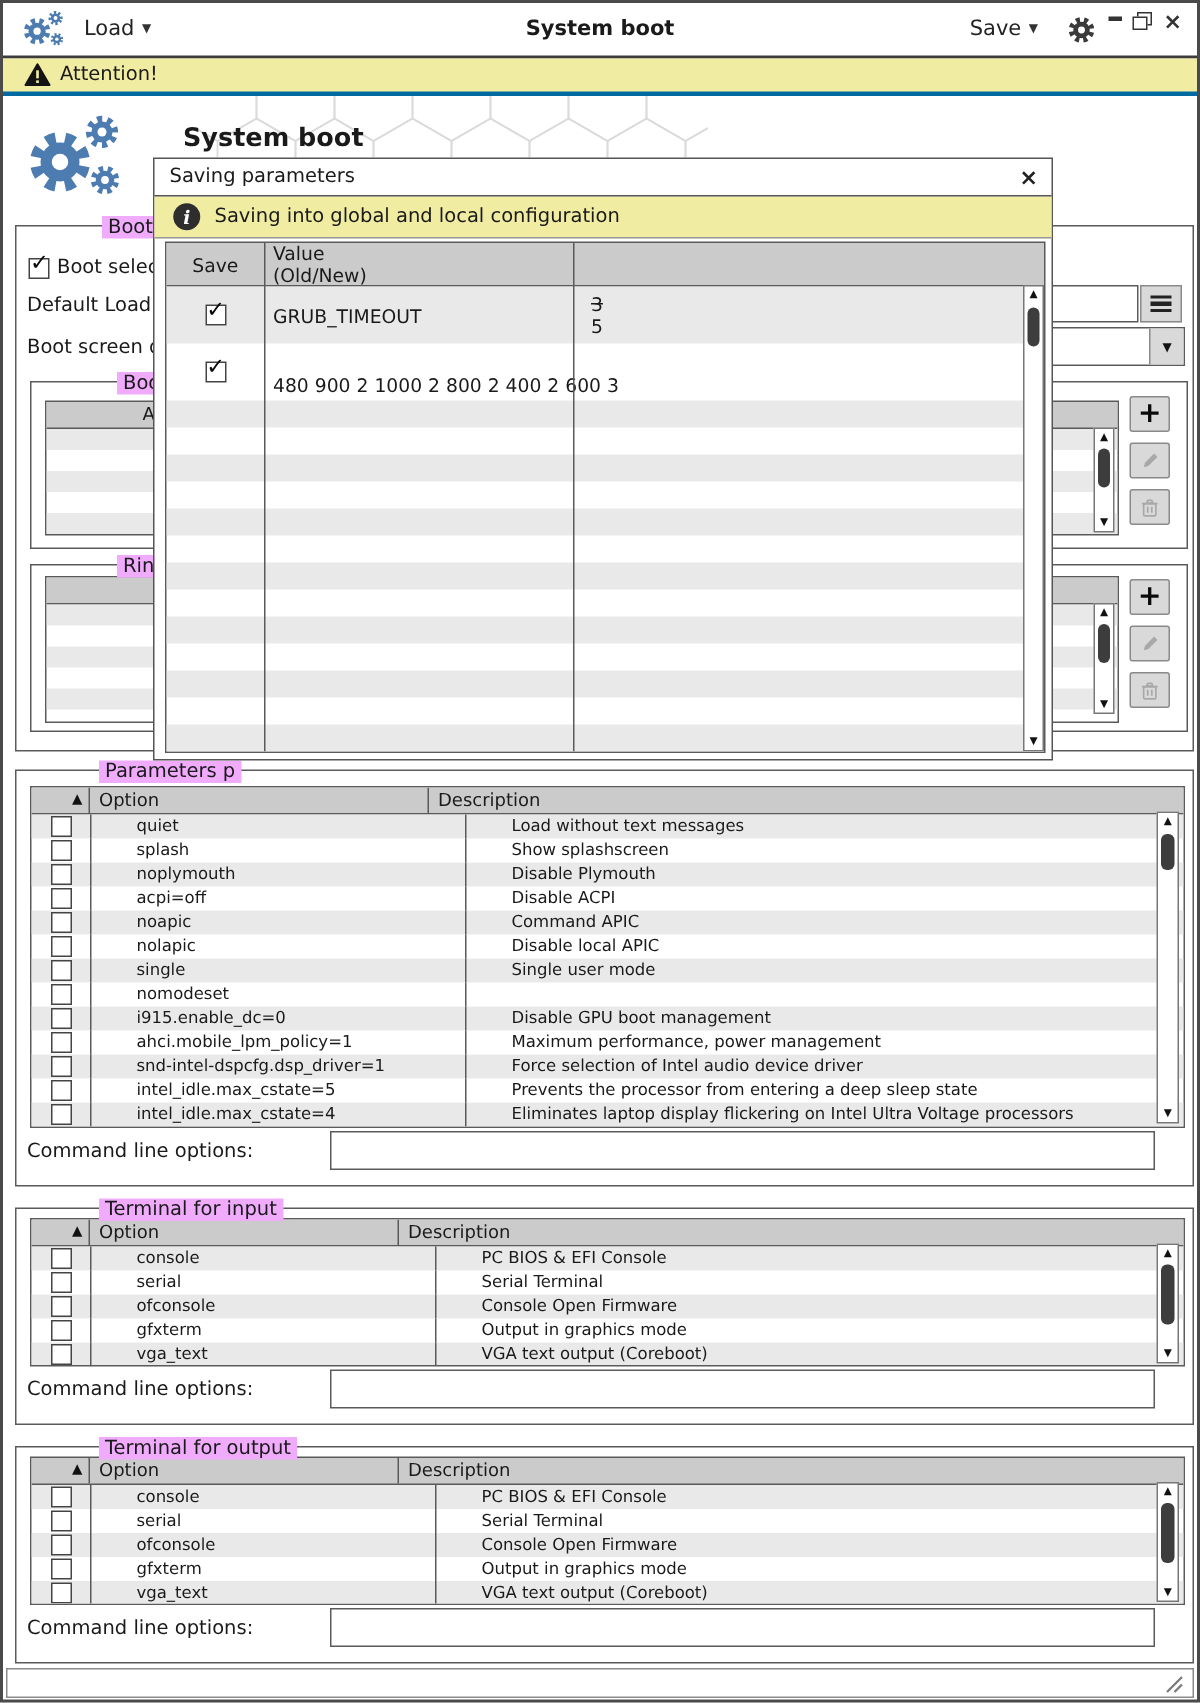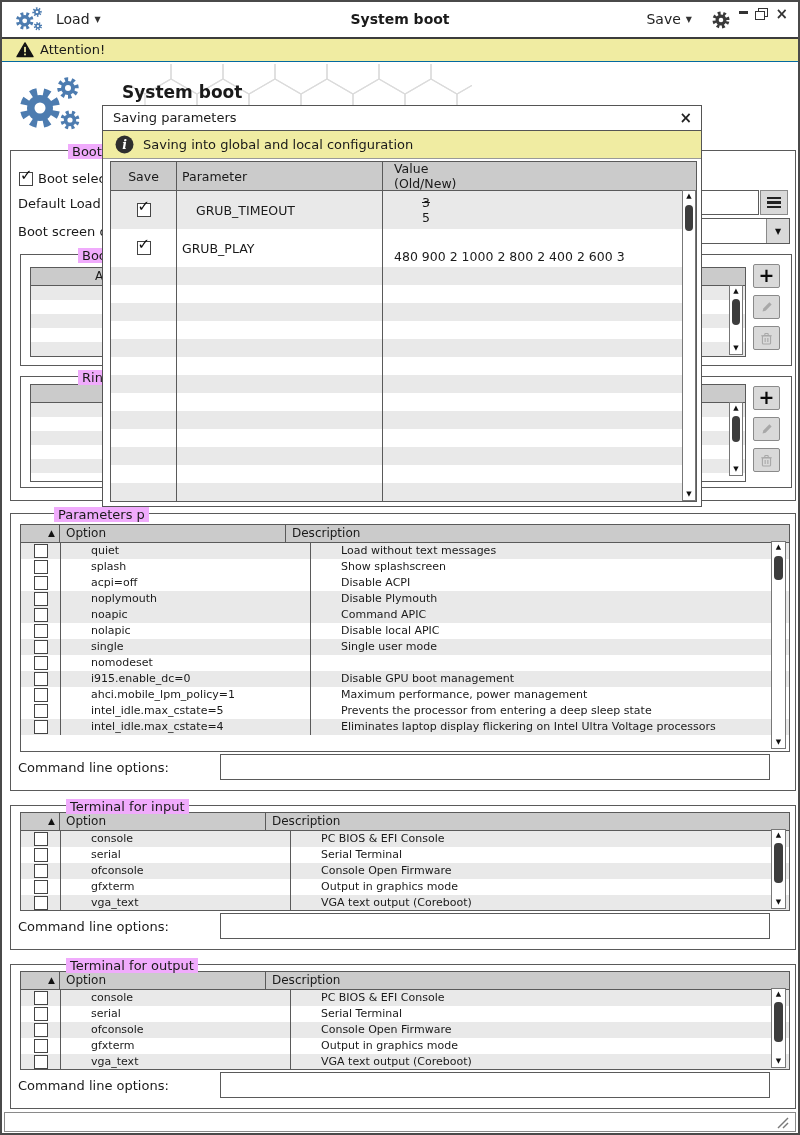--- a/index.html
+++ b/index.html
@@ -11,21 +11,21 @@
   .menu-btn{position:absolute;top:9px;font-size:14px;color:#222;cursor:default;white-space:nowrap;}
   .dd-arrow{font-size:8px;vertical-align:2px;margin-left:5px;color:#333;}
   .wtitle{position:absolute;left:0;right:0;top:9px;text-align:center;font-size:14px;font-weight:bold;}
   .winctl{position:absolute;right:10px;top:6px;display:flex;align-items:flex-start;gap:7px;}
   .mini{width:9px;height:3px;background:#333;margin-top:3px;}
   .maxi{position:relative;width:13px;height:12px;}
   .maxi .b1{position:absolute;left:3px;top:0;width:8px;height:7px;border:1.6px solid #333;background:#fff;}
   .maxi .b2{position:absolute;left:0;top:3px;width:8px;height:7px;border:1.6px solid #333;background:#fff;}
   .xbtn{font-size:15px;line-height:13px;color:#333;font-weight:bold;}
   
-  .attention{position:absolute;left:0;right:0;top:37px;height:22px;background:#f0eca2;border-bottom:1px solid #0369a1;font-size:13px;}
+  .attention{position:absolute;left:0;right:0;top:37px;height:22px;background:#f0eca2;border-bottom:3px solid #0369a1;font-size:13px;}
   
   .fset{position:absolute;border:1px solid #5a5a5a;}
   .legend{position:absolute;background:#f0abfc;padding:0 4px;font-size:13px;white-space:nowrap;z-index:1;margin-left:48px;}
   .lbl{position:absolute;font-size:13px;white-space:nowrap;}
   
   .tbl{position:absolute;border:1px solid #5a5a5a;background:#fff;overflow:hidden;}
   .thead{display:flex;height:17px;line-height:17px;background:#cbcbcb;border-bottom:1px solid #5a5a5a;font-size:12px;}
   .trow{display:flex;height:16px;line-height:16px;font-size:11px;gap:24px;}
   .trow.odd{background:#e9e9e9;}
   .c-cb{width:39px;border-right:1px solid #5a5a5a;display:flex;align-items:center;justify-content:center;flex:none;}
@@ -57,21 +57,21 @@
          box-sizing:border-box;z-index:5;}
   .mtitle{position:relative;height:24px;line-height:24px;border-bottom:1px solid #555;font-size:13px;padding-left:10px;}
   .mclose{position:absolute;right:9px;top:0;font-size:15px;font-weight:bold;color:#222;}
   .minfo{height:27px;background:#f0eca2;border-bottom:1px solid #999;display:flex;align-items:center;font-size:13px;}
   .mtbl{position:absolute;left:7px;top:55px;width:585px;height:339px;border:1px solid #5a5a5a;background:#fff;overflow:hidden;}
   .mhead{display:flex;height:28px;background:#cbcbcb;border-bottom:1px solid #5a5a5a;font-size:12.5px;}
   .mc-save{width:65px;flex:none;display:flex;align-items:center;justify-content:center;}
   .mc-param{width:206px;flex:none;padding-left:6px;display:flex;align-items:center;overflow:hidden;white-space:nowrap;}
   .mc-val{flex:1;padding-left:6px;display:flex;flex-direction:column;justify-content:center;font-size:12.5px;overflow:hidden;}
   .mrow{display:flex;height:38px;font-size:12.5px;}
-  .mrow.g{background:#e9e9e9;gap:14px;}
+  .mrow.g{background:#e9e9e9;}
   .vline{position:absolute;top:0;bottom:0;width:1px;background:#5a5a5a;}
   .struck{text-decoration:line-through;line-height:15px;}
   .newv{line-height:15px;white-space:nowrap;}
   .statusbar{position:absolute;left:2px;right:2px;top:1110px;height:20px;border:1px solid #8a8a8a;background:#fff;box-sizing:border-box;}
   .hexes polygon{fill:none;stroke:#dbdbdb;stroke-width:1.2;}
 </style>
 </head>
 <body>
 
 <div class="app">
@@ -236,21 +236,21 @@
       <rect x="5.2" y="6.8" width="9.6" height="9.6" rx="1.2"></rect>
         <line x1="3.8" y1="6.8" x2="16.2" y2="6.8"></line>
       <rect x="8" y="4.2" width="4" height="2.2" rx="0.8"></rect>
         <line x1="8.4" y1="9.3" x2="8.4" y2="14"></line>
         <line x1="11.6" y1="9.3" x2="11.6" y2="14"></line>
     </svg>
   </div>
 
   
   <div class="fset" style="left:8px;top:511px;width:784px;height:276px"></div>
-  <span class="legend" style="left:4px;top:505px">Parameters p</span>
+  <span class="legend" style="left:16px;top:505px">Parameters p</span>
   <div class="tbl" style="left:18px;top:522px;width:768px;height:226px">
     <div class="thead">
       <span class="c-cb hd">
           <span class="sort">▲</span>
         </span>
       <span class="c-opt">Option</span>
       <span class="c-desc">Description</span>
     </div>
     <div>
         <div class="trow odd">
@@ -260,38 +260,38 @@
           <span class="c-opt">quiet</span>
           <span class="c-desc">Load without text messages</span>
         </div>
         <div class="trow">
           <span class="c-cb">
             <span class="cb"></span>
           </span>
           <span class="c-opt">splash</span>
           <span class="c-desc">Show splashscreen</span>
         </div>
+        <div class="trow odd">
+          <span class="c-cb">
+            <span class="cb"></span>
+          </span>
+          <span class="c-opt">noplymouth</span>
+          <span class="c-desc">Disable Plymouth</span>
+        </div>
         <div class="trow">
           <span class="c-cb">
             <span class="cb"></span>
           </span>
           <span class="c-opt">acpi=off</span>
           <span class="c-desc">Disable ACPI</span>
         </div>
         <div class="trow odd">
           <span class="c-cb">
             <span class="cb"></span>
           </span>
-          <span class="c-opt">noplymouth</span>
-          <span class="c-desc">Disable Plymouth</span>
-        </div>
-        <div class="trow odd">
-          <span class="c-cb">
-            <span class="cb"></span>
-          </span>
           <span class="c-opt">noapic</span>
           <span class="c-desc">Command APIC</span>
         </div>
         <div class="trow">
           <span class="c-cb">
             <span class="cb"></span>
           </span>
           <span class="c-opt">nolapic</span>
           <span class="c-desc">Disable local APIC</span>
         </div>
@@ -314,20 +314,27 @@
           </span>
           <span class="c-opt">i915.enable_dc=0</span>
           <span class="c-desc">Disable GPU boot management</span>
         </div>
         <div class="trow">
           <span class="c-cb">
             <span class="cb"></span>
           </span>
           <span class="c-opt">ahci.mobile_lpm_policy=1</span>
           <span class="c-desc">Maximum performance, power management</span>
+        </div>
+        <div class="trow odd">
+          <span class="c-cb">
+            <span class="cb"></span>
+          </span>
+          <span class="c-opt">snd-intel-dspcfg.dsp_driver=1</span>
+          <span class="c-desc">Force selection of Intel audio device driver</span>
         </div>
         <div class="trow">
           <span class="c-cb">
             <span class="cb"></span>
           </span>
           <span class="c-opt">intel_idle.max_cstate=5</span>
           <span class="c-desc">Prevents the processor from entering a deep sleep state</span>
         </div>
         <div class="trow odd">
           <span class="c-cb">
@@ -477,41 +484,39 @@
     <div class="minfo">
       <svg style="margin-left:12px;flex:none" width="19" height="19" viewBox="0 0 19 19">
         <circle cx="9.5" cy="9.5" r="9" fill="#2e2e2e"></circle>
         <text x="9.5" y="14" text-anchor="middle" font-size="12.5" font-family="DejaVu Serif, serif" font-style="italic" font-weight="bold" fill="#fff">i</text>
       </svg>
       <span style="margin-left:9px">Saving into global and local configuration</span>
     </div>
     <div class="mtbl">
       <div class="mhead">
         <span class="mc-save">Save</span>
-        <span class="mc-param">Parameter</span>
         <span class="mc-val">
           <span>Value</span>
           <span>(Old/New)</span>
         </span>
       </div>
       <div class="mrow g">
         <span class="mc-save">
             <span class="cb checked"></span>
           </span>
         <span class="mc-param">GRUB_TIMEOUT</span>
         <span class="mc-val">
           <span class="struck">3</span>
           <span class="newv">5</span>
         </span>
       </div>
       <div class="mrow">
         <span class="mc-save">
             <span class="cb checked"></span>
           </span>
-        <span class="mc-param">GRUB_PLAY</span>
         <span class="mc-val" style="justify-content:flex-end;padding-bottom:3px">
           <span class="newv">480 900 2 1000 2 800 2 400 2 600 3</span>
         </span>
       </div>
       <div>
           <div class="stripe-g" style="height: 18px;"></div>
           <div style="height: 18px;"></div>
           <div class="stripe-g" style="height: 18px;"></div>
           <div style="height: 18px;"></div>
           <div class="stripe-g" style="height: 18px;"></div>

